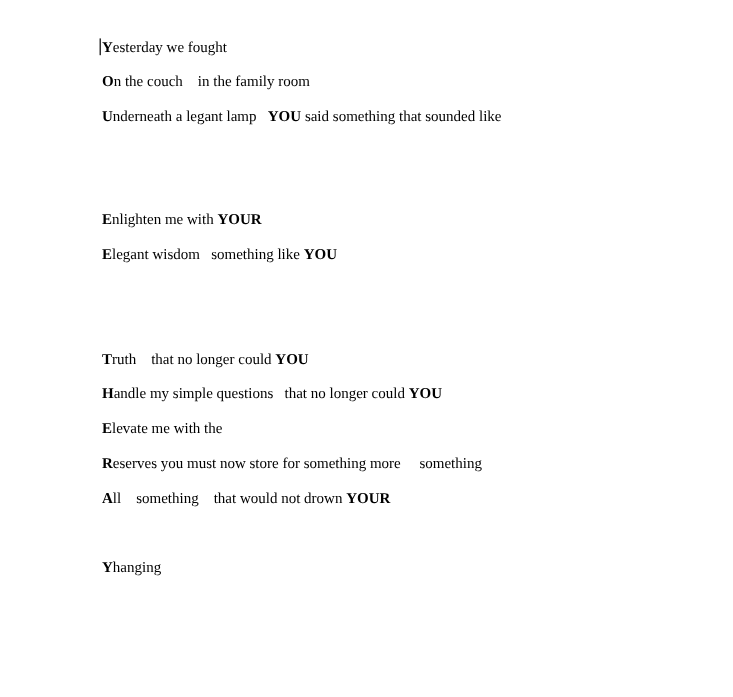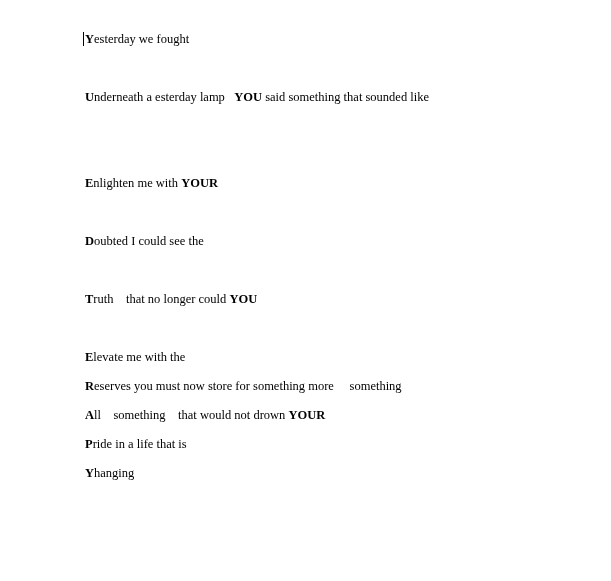--- a/index.html
+++ b/index.html
@@ -41,24 +41,25 @@
       background: #000;
     }
   </style>
 </head>
 <body>
 
 <div class="page">
   <div class="cursor"></div>
 
   <div class="line" style="top:31px"><span class="cap">Y</span><span>esterday we fought</span></div>
-  <div class="line" style="top:89px"><span class="cap">U</span><span>nderneath a esterday lamp   </span><span class="b">YOU</span><span> said something that sounded like</span></div>
+  <div class="line" style="top:60px"><span class="cap">O</span><span>n the couch    in the family room</span></div>
+  <div class="line" style="top:89px"><span class="cap">U</span><span>nderneath a legant lamp   </span><span class="b">YOU</span><span> said something that sounded like</span></div>
 
   <div class="line" style="top:175px"><span class="cap">E</span><span>nlighten me with </span><span class="b">YOUR</span></div>
-  <div class="line" style="top:233px"><span class="cap">D</span><span>oubted I could see the</span></div>
+  <div class="line" style="top:204px"><span class="cap">E</span><span>legant wisdom   something like </span><span class="b">YOU</span></div>
 
   <div class="line" style="top:291px"><span class="cap">T</span><span>ruth    that no longer could </span><span class="b">YOU</span></div>
+  <div class="line" style="top:320px"><span class="cap">H</span><span>andle my simple questions   that no longer could </span><span class="b">YOU</span></div>
   <div class="line" style="top:378px"><span class="cap">R</span><span>eserves you must now store for something more     something</span></div>
   <div class="line" style="top:349px"><span class="cap">E</span><span>levate me with the</span></div>
   <div class="line" style="top:407px"><span class="cap">A</span><span>ll    something    that would not drown </span><span class="b">YOUR</span></div>
-  <div class="line" style="top:436px"><span class="cap">P</span><span>ride in a life that is</span></div>
   <div class="line" style="top:465px"><span class="cap">Y</span><span>hanging</span></div>
 </div>
 
 </body></html>

